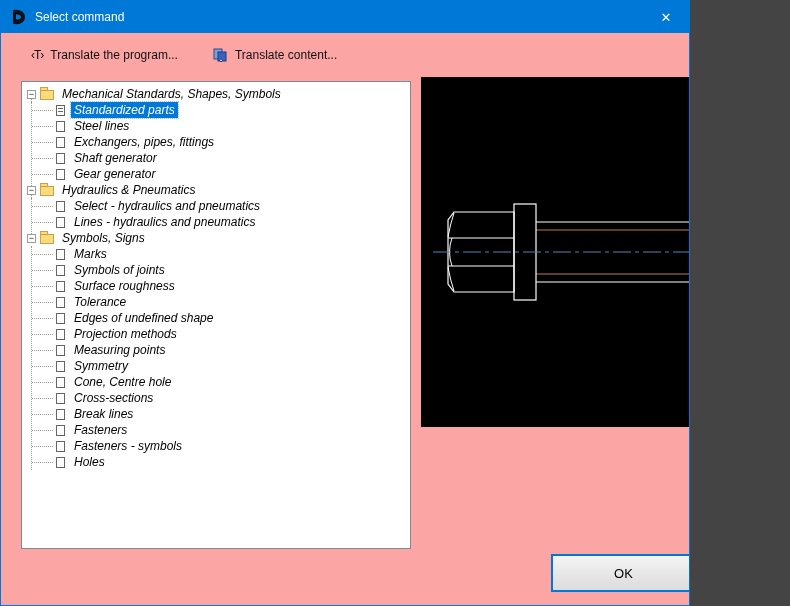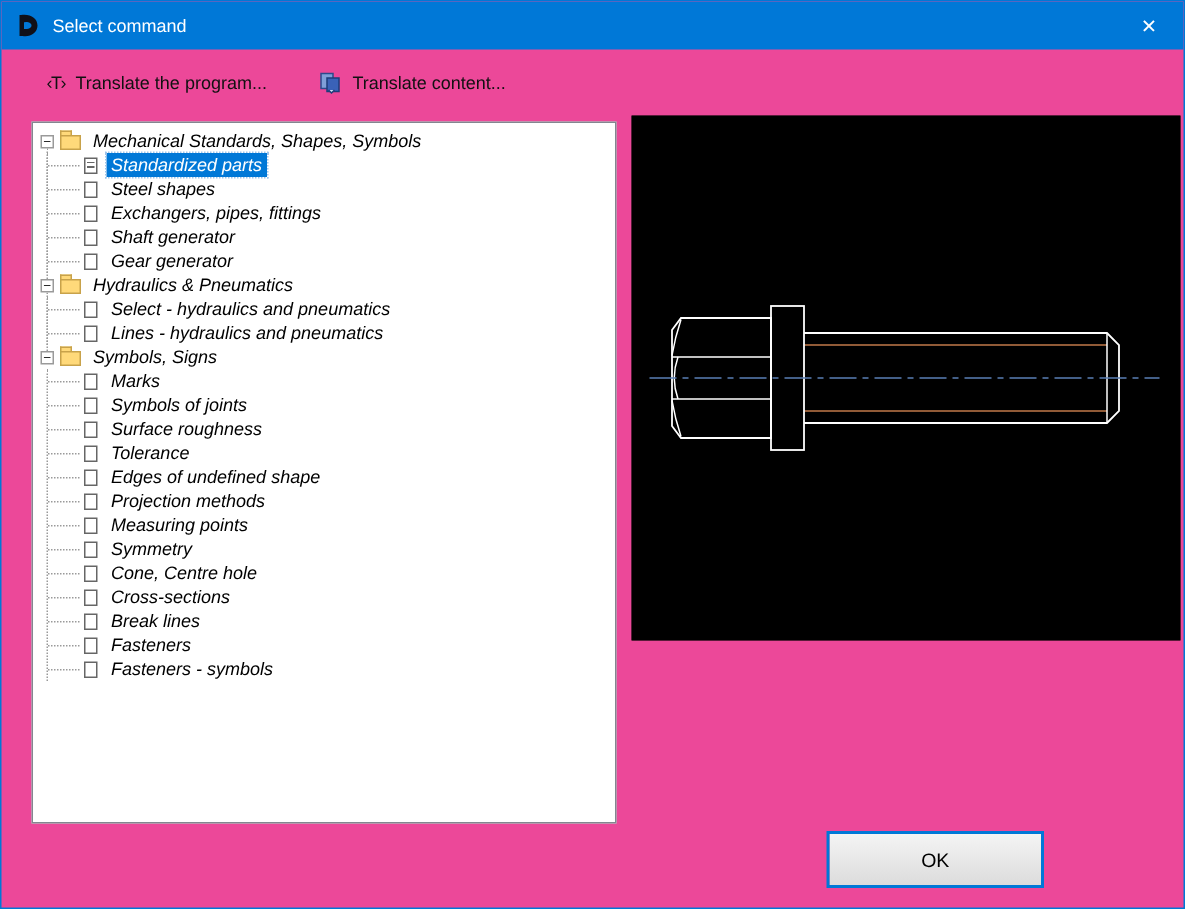--- a/index.html
+++ b/index.html
@@ -1,18 +1,18 @@
 <!DOCTYPE html>
 <html style="--titlebar: #0078d7; --selection: #0078d7; --preview_bg: #000000; --outline: #ffffff; --thread: #c17a4a; --centerline: #5a7fb5; --folder: #ffd97a;"><head>
 <meta charset="utf-8">
 <style>
   html,body { margin:0; padding:0; }
   body { font-family:"Liberation Sans", sans-serif; background:#444; }
   .window {
-    position:relative; width:790px; height:606px; background:#ec4899;
+    position:relative; width:690px; height:606px; background:#fca5a5;
     border:1px solid var(--titlebar,#0078d7); box-sizing:border-box; overflow:hidden;
   }
   
   .titlebar {
     position:absolute; left:0; top:0; right:0; height:32px;
     background:var(--titlebar,#0078d7); display:flex; align-items:center;
   }
   .app-icon { width:18px; height:18px; margin:0 7px 0 9px; flex:none; }
   .titlebar .title { color:#fff; font-size:12px; }
   .close-btn {
@@ -119,21 +119,21 @@
       </div>
       <div class="children">
         <div class="row leaf-row">
           <span class="stub"></span>
           <span class="doc-icon sel-icon"></span>
           <span class="label selected">Standardized parts</span>
         </div>
         <div class="row leaf-row">
           <span class="stub"></span>
           <span class="doc-icon"></span>
-          <span class="label">Steel shapes</span>
+          <span class="label">Steel lines</span>
         </div>
         <div class="row leaf-row">
           <span class="stub"></span>
           <span class="doc-icon"></span>
           <span class="label">Exchangers, pipes, fittings</span>
         </div>
         <div class="row leaf-row">
           <span class="stub"></span>
           <span class="doc-icon"></span>
           <span class="label">Shaft generator</span>
@@ -225,20 +225,25 @@
         <div class="row leaf-row">
           <span class="stub"></span>
           <span class="doc-icon"></span>
           <span class="label">Fasteners</span>
         </div>
         <div class="row leaf-row">
           <span class="stub"></span>
           <span class="doc-icon"></span>
           <span class="label">Fasteners - symbols</span>
         </div>
+        <div class="row leaf-row">
+          <span class="stub"></span>
+          <span class="doc-icon"></span>
+          <span class="label">Holes</span>
+        </div>
       </div>
     </div>
 
   <div class="preview">
     <svg viewBox="0 0 366 350">
       <rect x="0" y="0" width="366" height="350" fill="var(--preview_bg,#000)"></rect>
 
       <path d="M115 153 H317 M115 197 H317" stroke="var(--thread,#c17a4a)" fill="none" stroke-width="1"></path>
 
       <path d="M33 135 H93 V215 H33 L27 207 V143 Z" stroke="var(--outline,#fff)" fill="none" stroke-width="1.2"></path>

